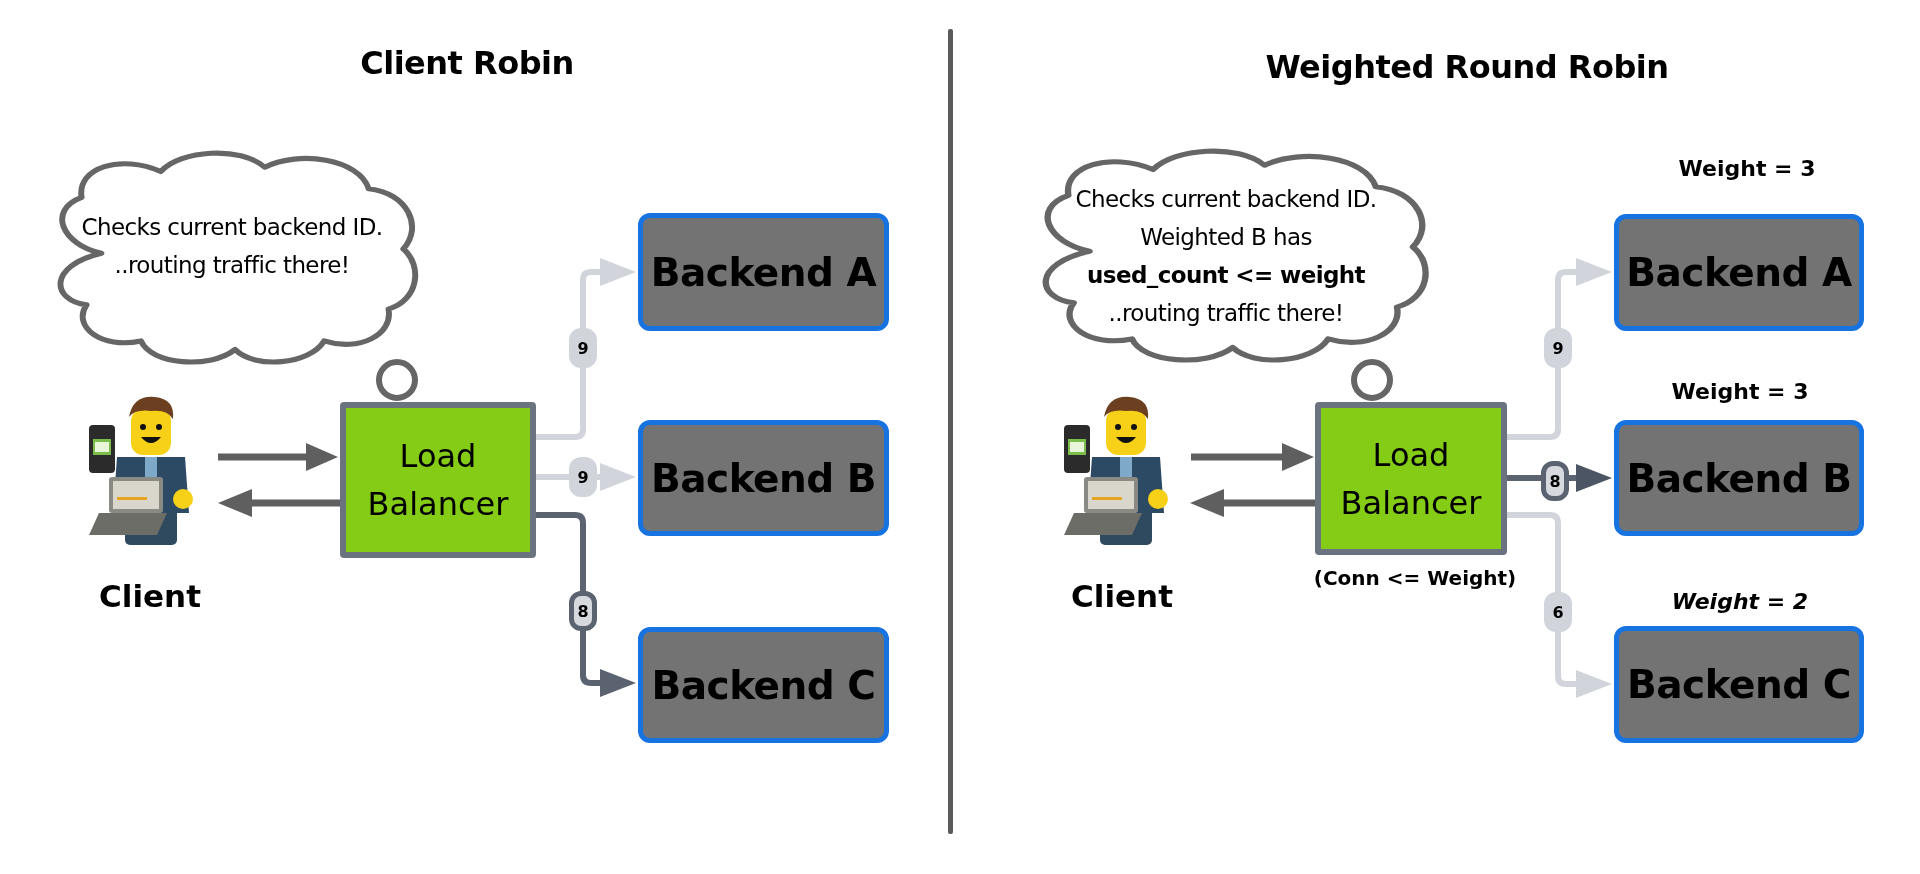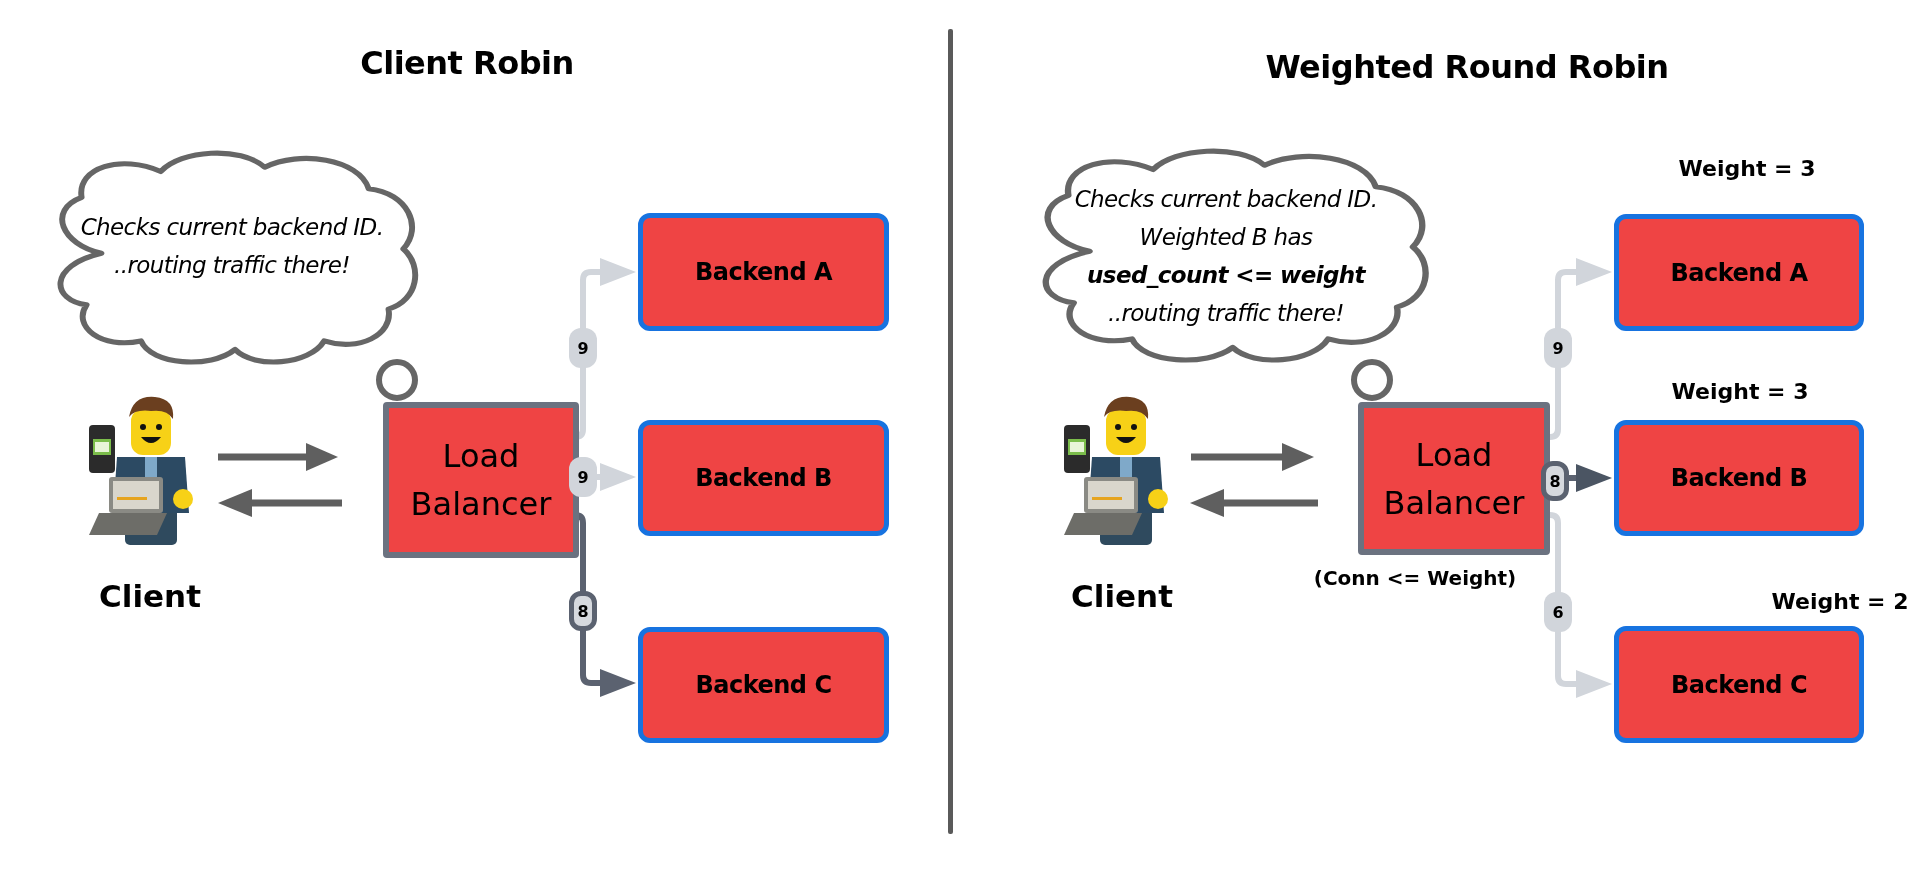--- a/index.html
+++ b/index.html
@@ -1,25 +1,25 @@
 <!DOCTYPE html>
 <html><head>
 <meta charset="utf-8">
 <style>
   html, body { margin:0; padding:0; background:#ffffff; }
   body { width:1920px; height:874px; position:relative; overflow:hidden;
          font-family:"DejaVu Sans", sans-serif; color:#000; }
   .abs { position:absolute; }
   .title { font-size:32px; font-weight:bold; transform:translateX(-50%); white-space:nowrap; letter-spacing:-0.5px; }
-  .cloud-text { font-size:23px; line-height:38px; text-align:center; transform:translateX(-50%); white-space:nowrap; letter-spacing:-0.6px;font-style:italic; }
+  .cloud-text { font-size:23px; line-height:38px; text-align:center; transform:translateX(-50%); white-space:nowrap; letter-spacing:-0.6px; }
   .cloud-text .bold { font-weight:bold; font-family:"DejaVu Sans", sans-serif; }
-  .lb { background:#ef4444; border:6px solid #6b7280; border-radius:4px; box-sizing:border-box;
-        display:flex; align-items:center; justify-content:center; text-align:center; font-size:32px; line-height:48px;margin-left:43px; }
-  .backend { background:#ef4444; border:5px solid #1773e0; border-radius:12px; box-sizing:border-box;
-             display:flex; align-items:center; justify-content:center; font-size:24px; font-weight:bold; letter-spacing:-0.5px; }
+  .lb { background:#84cc16; border:6px solid #6b7280; border-radius:4px; box-sizing:border-box;
+        display:flex; align-items:center; justify-content:center; text-align:center; font-size:32px; line-height:48px; }
+  .backend { background:#737373; border:5px solid #1773e0; border-radius:12px; box-sizing:border-box;
+             display:flex; align-items:center; justify-content:center; font-size:39px; font-weight:bold; letter-spacing:-0.5px; }
   .label { font-size:31px; font-weight:bold; transform:translateX(-50%); white-space:nowrap; }
   .weight { font-size:22px; font-weight:bold; transform:translateX(-50%); white-space:nowrap; }
   .conn { font-size:20px; font-weight:bold; transform:translateX(-50%); white-space:nowrap; }
   .badge { width:28px; height:40px; border-radius:12px; box-sizing:border-box; background:#d1d5db;
            display:flex; align-items:center; justify-content:center; font-size:16px; font-weight:bold;
            transform:translate(-50%,-50%); }
   .badge.active { border:5px solid #5b6270; background:#d6d9de; }
   .divider { left:948px; top:29px; width:5px; height:805px; background:#5a5a5a; border-radius:2px; }
   svg.lines { position:absolute; left:0; top:0; }
 </style>
@@ -177,21 +177,21 @@
 <div class="abs lb" style="left:1315px; top:402px; width:192px; height:153px;">
   <div>
     <div>Load</div>
     <div>Balancer</div>
   </div>
 </div>
 <div class="abs conn" style="left:1415px; top:566px;">(Conn &lt;= Weight)</div>
 
 <div class="abs weight" style="left:1747px; top:156px;">Weight = 3</div>
 <div class="abs weight" style="left:1740px; top:379px;">Weight = 3</div>
-<div class="abs weight" style="left:1840px; top:589px;">Weight = 2</div>
+<div class="abs weight" style="left:1740px; top:589px;font-style:italic;">Weight = 2</div>
 
 <div class="abs badge" style="left:1558px; top:348px;">9</div>
 <div class="abs badge active" style="left:1555px; top:481px;">8</div>
 <div class="abs badge" style="left:1558px; top:612px;">6</div>
 
 <div class="abs backend" style="left:1614px; top:214px; width:250px; height:117px;">Backend A</div>
 <div class="abs backend" style="left:1614px; top:420px; width:250px; height:116px;">Backend B</div>
 <div class="abs backend" style="left:1614px; top:626px; width:250px; height:117px;">Backend C</div>
 
 </body></html>

